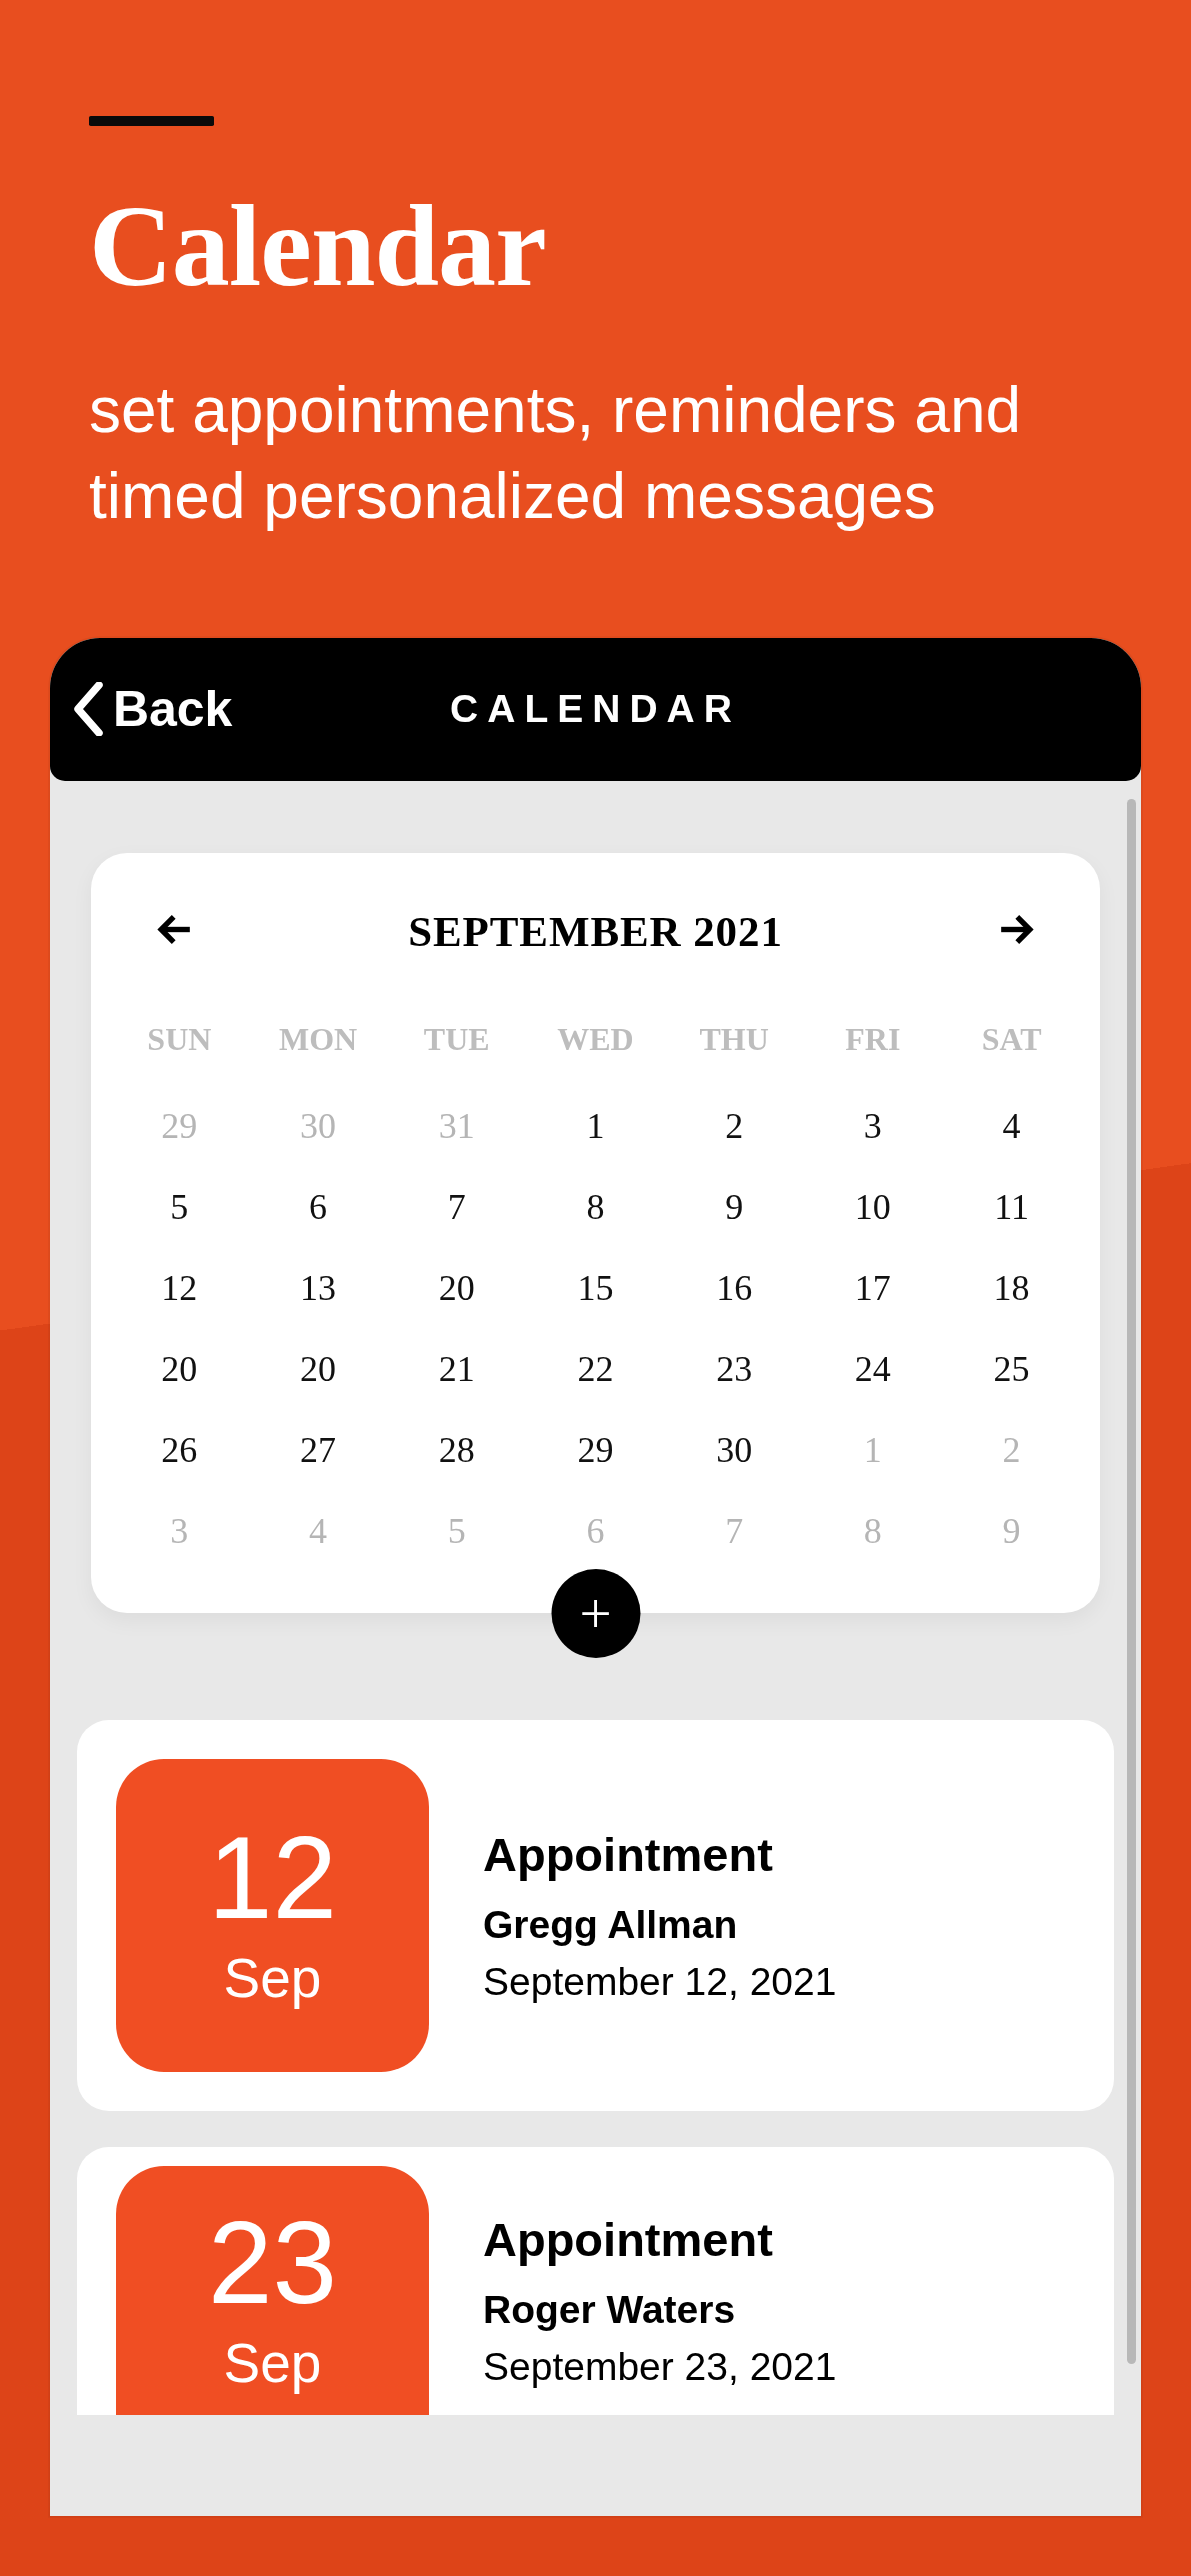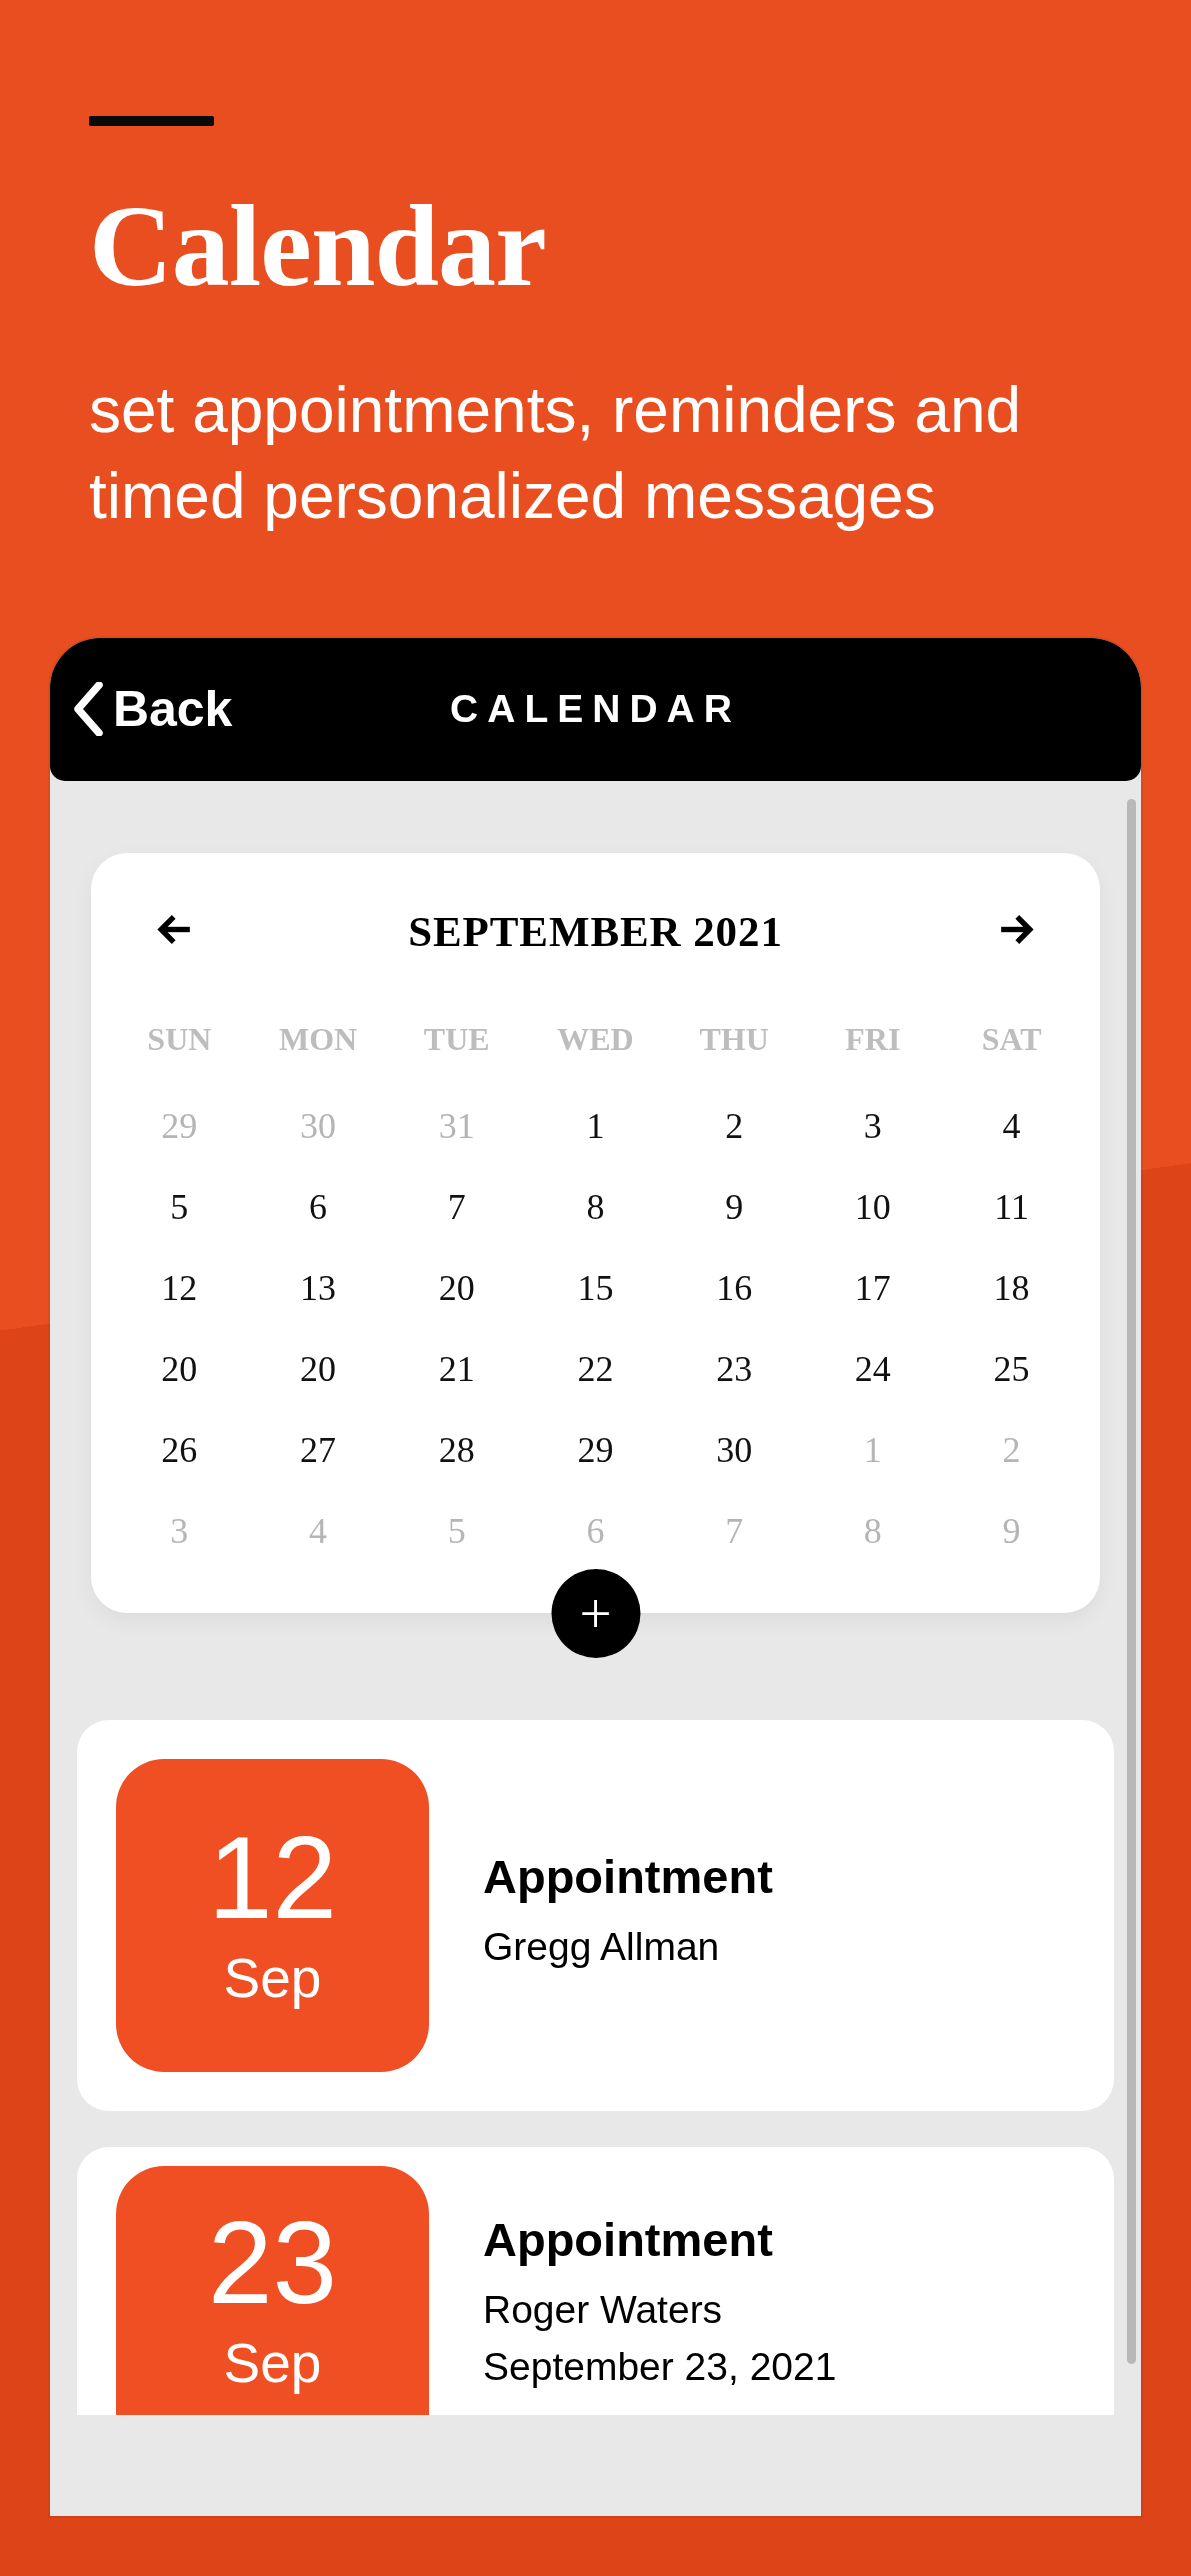--- a/index.html
+++ b/index.html
@@ -158,21 +158,21 @@
     display: flex;
     flex-direction: column;
     align-items: center;
     justify-content: center;
     color: #fff;
     flex-shrink: 0;
   }
   .date-badge .day { font-size: 116px; font-weight: 400; line-height: 1; }
   .date-badge .mon { font-size: 55px; font-weight: 400; margin-top: 10.7px; }
   .event-info .etype { font-size: 47px; font-weight: 800; margin-bottom: 21.5px; }
-  .event-info .eperson { font-size: 39px; font-weight: 400; margin-bottom: 12.5px; }
+  .event-info .eperson { font-size: 39px; font-weight: 700; margin-bottom: 12.5px; }
   .event-info .edate { font-size: 39px; font-weight: 400; }
   .event-card.clipped { border-radius: 32px 32px 0 0; padding-bottom: 0; height: 268px; overflow: hidden; }
   .event-card.clipped .date-badge { border-radius: 48px 48px 0 0; height: 268px; }
 </style>
 </head>
 <body>
 
 <div class="bg-split"></div>
 
 <div class="hero">
@@ -289,20 +289,21 @@
 
     <div class="events" id="events-container">
         <div class="event-card">
           <div class="date-badge">
             <div class="day">12</div>
             <div class="mon">Sep</div>
           </div>
           <div class="event-info">
             <div class="etype">Appointment</div>
             <div class="eperson">Gregg Allman</div>
+            <div class="edate">September 12, 2021</div>
           </div>
         </div>
         <div class="event-card clipped">
           <div class="date-badge">
             <div class="day">23</div>
             <div class="mon">Sep</div>
           </div>
           <div class="event-info">
             <div class="etype">Appointment</div>
             <div class="eperson">Roger Waters</div>

